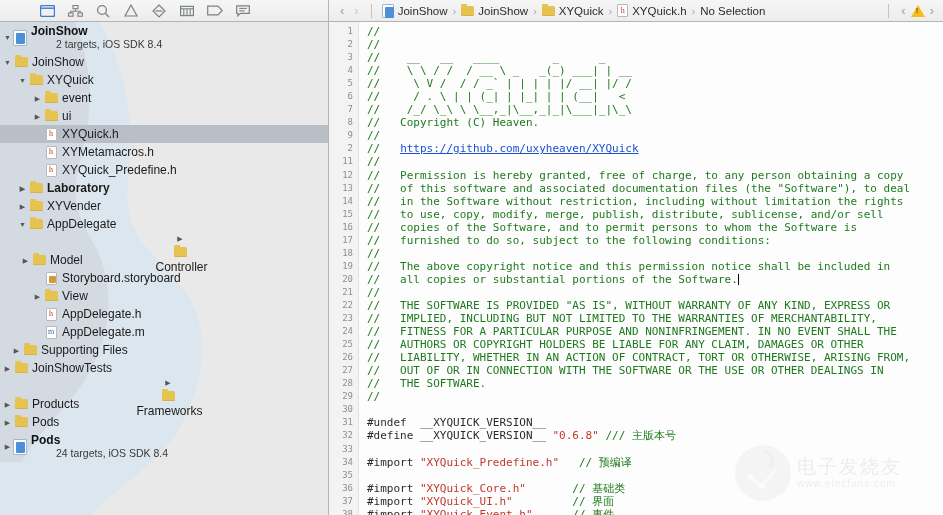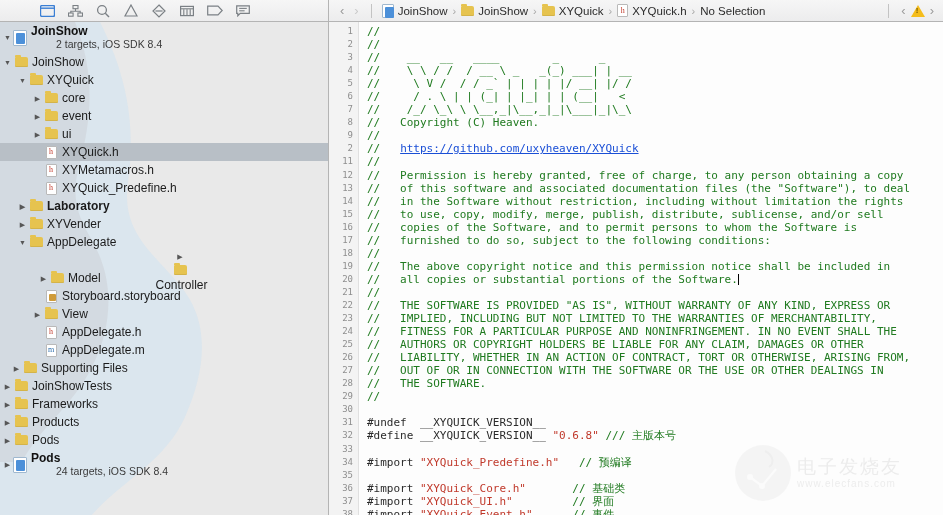--- a/index.html
+++ b/index.html
@@ -235,27 +235,20 @@
             <div class="ibox">
               <span class="ic-folder"></span>
             </div>
             <span class="lbl">XYQuick</span>
           </div>
           <div class="row" style="padding-left: 32px;">
             <div class="tri">▶</div>
             <div class="ibox">
               <span class="ic-folder"></span>
             </div>
-            <span class="lbl">core</span>
-          </div>
-          <div class="row" style="padding-left: 32px;">
-            <div class="tri">▶</div>
-            <div class="ibox">
-              <span class="ic-folder"></span>
-            </div>
             <span class="lbl">event</span>
           </div>
           <div class="row" style="padding-left: 32px;">
             <div class="tri">▶</div>
             <div class="ibox">
               <span class="ic-folder"></span>
             </div>
             <span class="lbl">ui</span>
           </div>
           <div class="row sel" style="padding-left: 32px;">
@@ -300,21 +293,21 @@
             </div>
             <span class="lbl">AppDelegate</span>
           </div>
           <div class="row" style="padding-left: 32px; flex-direction: column;">
             <div class="tri">▶</div>
             <div class="ibox">
               <span class="ic-folder"></span>
             </div>
             <span class="lbl">Controller</span>
           </div>
-          <div class="row" style="padding-left: 38px;">
+          <div class="row" style="padding-left: 20px;">
             <div class="tri">▶</div>
             <div class="ibox">
               <span class="ic-folder"></span>
             </div>
             <span class="lbl">Model</span>
           </div>
           <div class="row" style="padding-left: 32px;">
             <div class="tri none">▶</div>
             <div class="ibox">
               <span class="ic-sb"></span>
@@ -349,21 +342,21 @@
             </div>
             <span class="lbl">Supporting Files</span>
           </div>
           <div class="row" style="padding-left: 2px;">
             <div class="tri">▶</div>
             <div class="ibox">
               <span class="ic-folder"></span>
             </div>
             <span class="lbl">JoinShowTests</span>
           </div>
-          <div class="row" style="padding-left: 2px;">
+          <div class="row" style="padding-left: 8px; flex-direction: column;">
             <div class="tri">▶</div>
             <div class="ibox">
               <span class="ic-folder"></span>
             </div>
             <span class="lbl">Frameworks</span>
           </div>
           <div class="row" style="padding-left: 2px;">
             <div class="tri">▶</div>
             <div class="ibox">
               <span class="ic-folder"></span>

